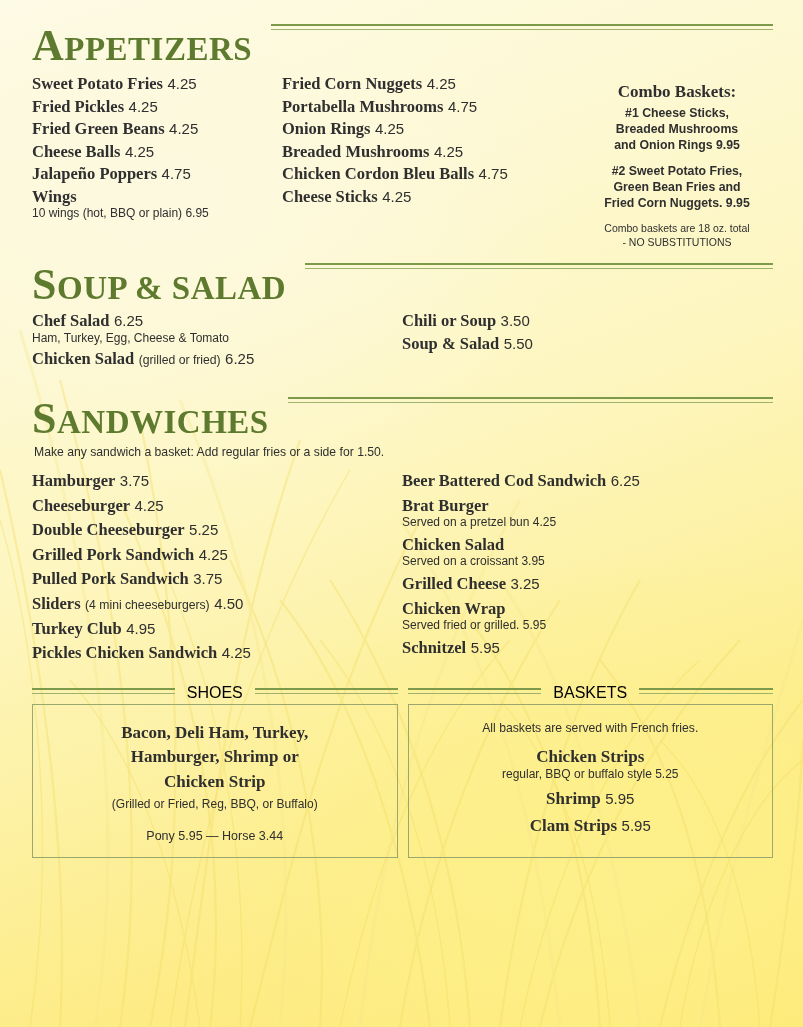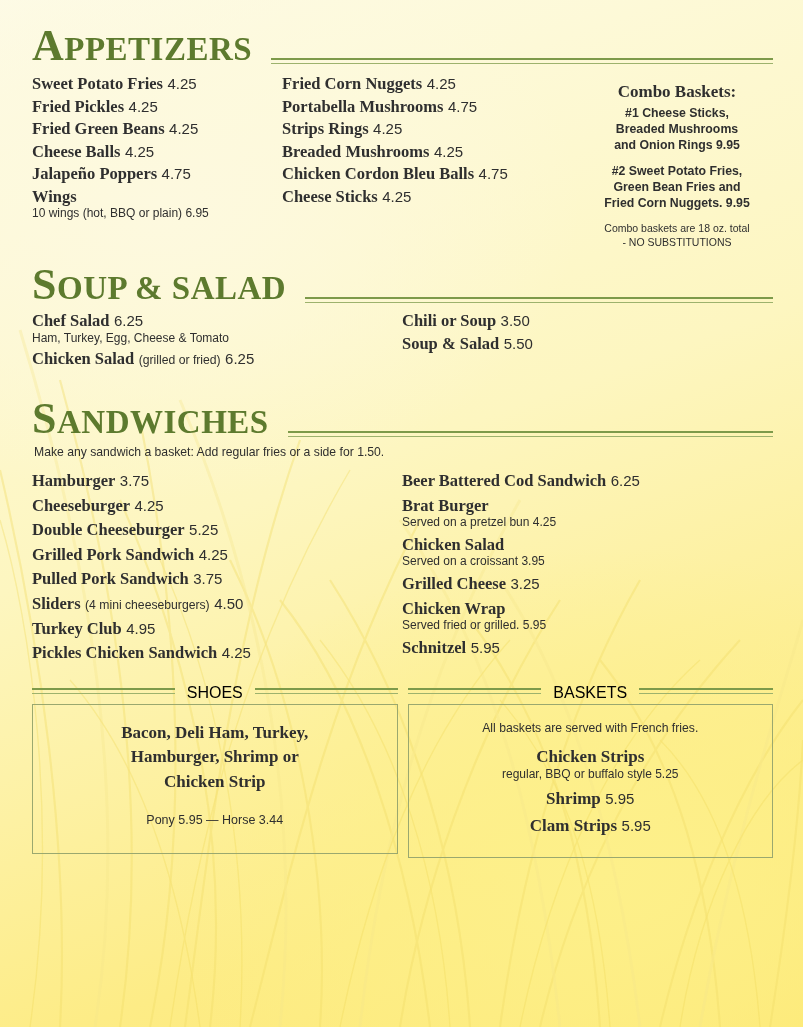--- a/index.html
+++ b/index.html
@@ -32,21 +32,21 @@
     opacity: .55;
   }
   .content {
     position: relative;
     z-index: 2;
   }
 
   
   .sec-head {
     display: flex;
-    align-items: flex-end;
+    align-items: flex-start;
     gap: 7px;
     margin: 0 0 4px 0;
   }
   .sec-head .title {
     font-family: "Liberation Serif", serif;
     color: #5d7a2e;
     font-weight: bold;
     letter-spacing: .5px;
     line-height: 1;
     white-space: nowrap;
@@ -278,21 +278,21 @@
         <div class="item"><span class="name">Jalapeño Poppers</span> <span class="price">4.75</span></div>
         <div class="item">
             <div class="name">Wings</div>
             <div class="desc">10 wings (hot, BBQ or plain) 6.95</div>
           </div>
       </div>
 
       <div class="col2">
         <div class="item"><span class="name">Fried Corn Nuggets</span> <span class="price">4.25</span></div>
         <div class="item"><span class="name">Portabella Mushrooms</span> <span class="price">4.75</span></div>
-        <div class="item"><span class="name">Strips Rings</span> <span class="price">4.25</span></div>
+        <div class="item"><span class="name">Onion Rings</span> <span class="price">4.25</span></div>
         <div class="item"><span class="name">Breaded Mushrooms</span> <span class="price">4.25</span></div>
         <div class="item"><span class="name">Chicken Cordon Bleu Balls</span> <span class="price">4.75</span></div>
         <div class="item"><span class="name">Cheese Sticks</span> <span class="price">4.25</span></div>
       </div>
 
       <div class="col3">
         <div class="combo-title">Combo Baskets:</div>
         <div class="combo-block" style="white-space:pre-line">#1 Cheese Sticks,
 Breaded Mushrooms
 and Onion Rings 9.95</div>
@@ -376,20 +376,21 @@
           <div class="title"><span class="first">S</span><span class="rest">HOES</span></div>
           <div class="rules right">
               <div class="r1"></div>
               <div class="r2"></div>
             </div>
         </div>
         <div class="box-body">
           <div class="shoes-line">Bacon, Deli Ham, Turkey,</div>
           <div class="shoes-line">Hamburger, Shrimp or</div>
           <div class="shoes-line">Chicken Strip</div>
+          <div class="shoes-note">(Grilled or Fried, Reg, BBQ, or Buffalo)</div>
           <div class="shoes-price">Pony  5.95 — Horse 3.44</div>
         </div>
       </div>
 
       <div class="box">
         <div class="box-head">
           <div class="rules left">
               <div class="r1"></div>
               <div class="r2"></div>
             </div>

